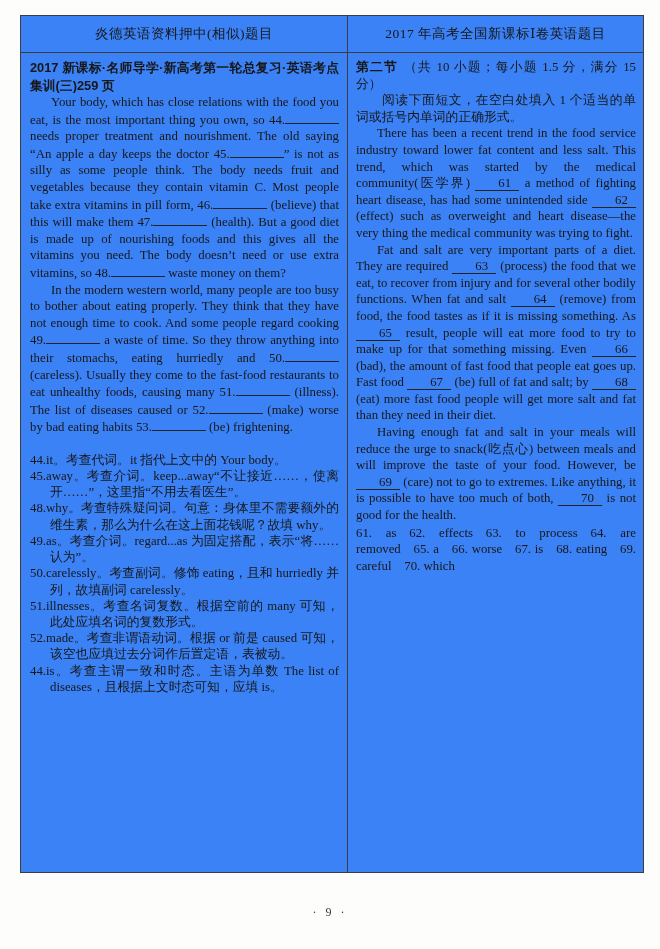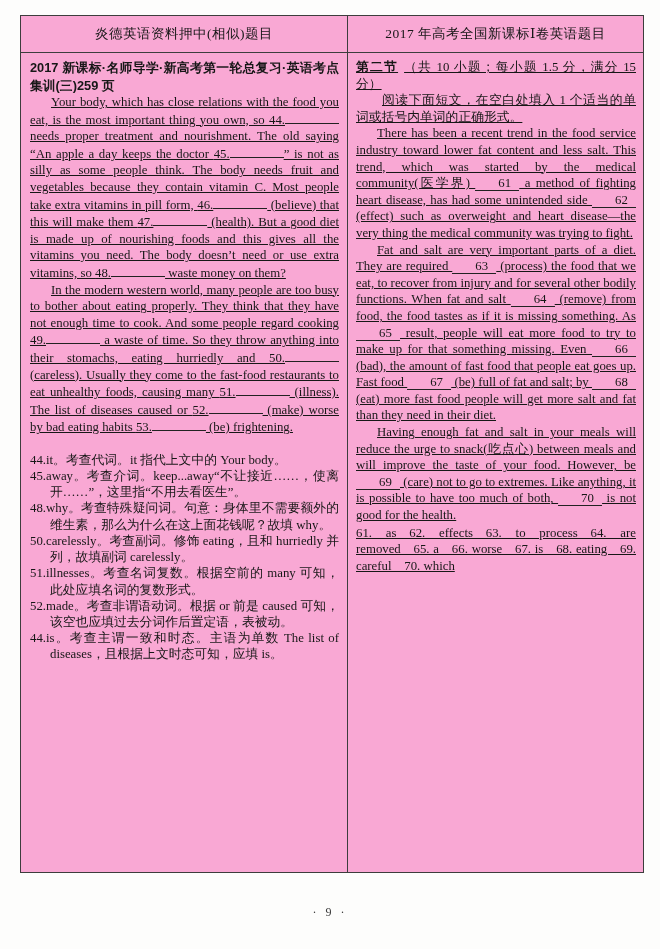--- a/index.html
+++ b/index.html
@@ -9,41 +9,41 @@
     position:relative;
     font-family:"Liberation Serif","DejaVu Serif",serif;
     color:#171717;
     -webkit-font-smoothing:antialiased;
   }
   .sheet {
     position:absolute; left:20px; top:15px;
     width:624px; height:858px;
     box-sizing:border-box;
     border:1.5px solid #3d3d3d;
-    background:#f9a8d4;
+    background:#3b82f6;
     display:flex; flex-direction:column;
   }
   .head-row {
     flex:0 0 36px;
     display:flex;
     border-bottom:1.5px solid #3d3d3d;
   }
   .hcell {
     display:flex; align-items:center; justify-content:center;
     font-size:13.5px;
     letter-spacing:0.5px;
   }
   .hcell.left { width:327px; box-sizing:border-box; border-right:1.5px solid #3d3d3d; }
   .hcell.right { flex:1; }
   .body-row { flex:1; display:flex; min-height:0; }
   .col { box-sizing:border-box; overflow:hidden; }
   .colL { width:327px; border-right:1.5px solid #3d3d3d; padding:6px 8px 0 9px; }
   .colR { flex:1; padding:6px 7px 0 8px; }
   p { margin:0; }
-  .t { font-size:12.8px; line-height:16.6px; text-align:justify;text-decoration:underline; }
+  .t { font-size:12.8px; line-height:16.6px; text-align:justify; }
   .hei { font-family:"Liberation Sans","DejaVu Sans",sans-serif; font-weight:bold; }
   .heading { font-size:12.8px; line-height:17.5px; text-align:justify; }
   .ind  { text-indent:21px; }
   .ind2 { text-indent:26px; }
   .secthead .score { margin-left:6px; }
   .uline {
     display:inline-block; width:54px; height:12px;
     border-bottom:1px solid #222;
   }
   .qn { white-space:nowrap; }
@@ -78,20 +78,21 @@
     <div class="body-row">
 
       <div class="col colL">
         <p class="heading hei">2017 新课标·名师导学·新高考第一轮总复习·英语考点集训(三)259 页</p>
         <p class="t ind">Your body, which has close relations with the food you eat, is the most important thing you own, so <span class="qn">44.<span class="uline"></span></span> needs proper treatment and nourishment. The old saying “An apple a day keeps the doctor <span class="qn">45.<span class="uline"></span></span>” is not as silly as some people think. The body needs fruit and vegetables because they contain vitamin C. Most people take extra vitamins in pill form, <span class="qn">46.<span class="uline"></span></span> (believe) that this will make them <span class="qn">47.<span class="uline"></span></span> (health). But a good diet is made up of nourishing foods and this gives all the vitamins you need. The body doesn’t need or use extra vitamins, so <span class="qn">48.<span class="uline"></span></span> waste money on them?</p>
         <p class="t ind">In the modern western world, many people are too busy to bother about eating properly. They think that they have not enough time to cook. And some people regard cooking <span class="qn">49.<span class="uline"></span></span> a waste of time. So they throw anything into their stomachs, eating hurriedly and <span class="qn">50.<span class="uline"></span></span> (careless). Usually they come to the fast-food restaurants to eat unhealthy foods, causing many <span class="qn">51.<span class="uline"></span></span> (illness). The list of diseases caused or <span class="qn">52.<span class="uline"></span></span> (make) worse by bad eating habits <span class="qn">53.<span class="uline"></span></span> (be) frightening.</p>
         <div class="answers">
             <div class="ans">44.it。考查代词。it 指代上文中的 Your body。</div>
             <div class="ans">45.away。考查介词。keep...away“不让接近……，使离开……”，这里指“不用去看医生”。</div>
             <div class="ans">48.why。考查特殊疑问词。句意：身体里不需要额外的维生素，那么为什么在这上面花钱呢？故填 why。</div>
+            <div class="ans">49.as。考查介词。regard...as 为固定搭配，表示“将……认为”。</div>
             <div class="ans">50.carelessly。考查副词。修饰 eating，且和 hurriedly 并列，故填副词 carelessly。</div>
             <div class="ans">51.illnesses。考查名词复数。根据空前的 many 可知，此处应填名词的复数形式。</div>
             <div class="ans">52.made。考查非谓语动词。根据 or 前是 caused 可知，该空也应填过去分词作后置定语，表被动。</div>
             <div class="ans">44.is。考查主谓一致和时态。主语为单数 The list of diseases，且根据上文时态可知，应填 is。</div>
           </div>
       </div>
 
       <div class="col colR">
         <p class="t secthead">
           <span class="hei">第二节</span><span class="score">（共 10 小题；每小题 1.5 分，满分 15 分）</span>

